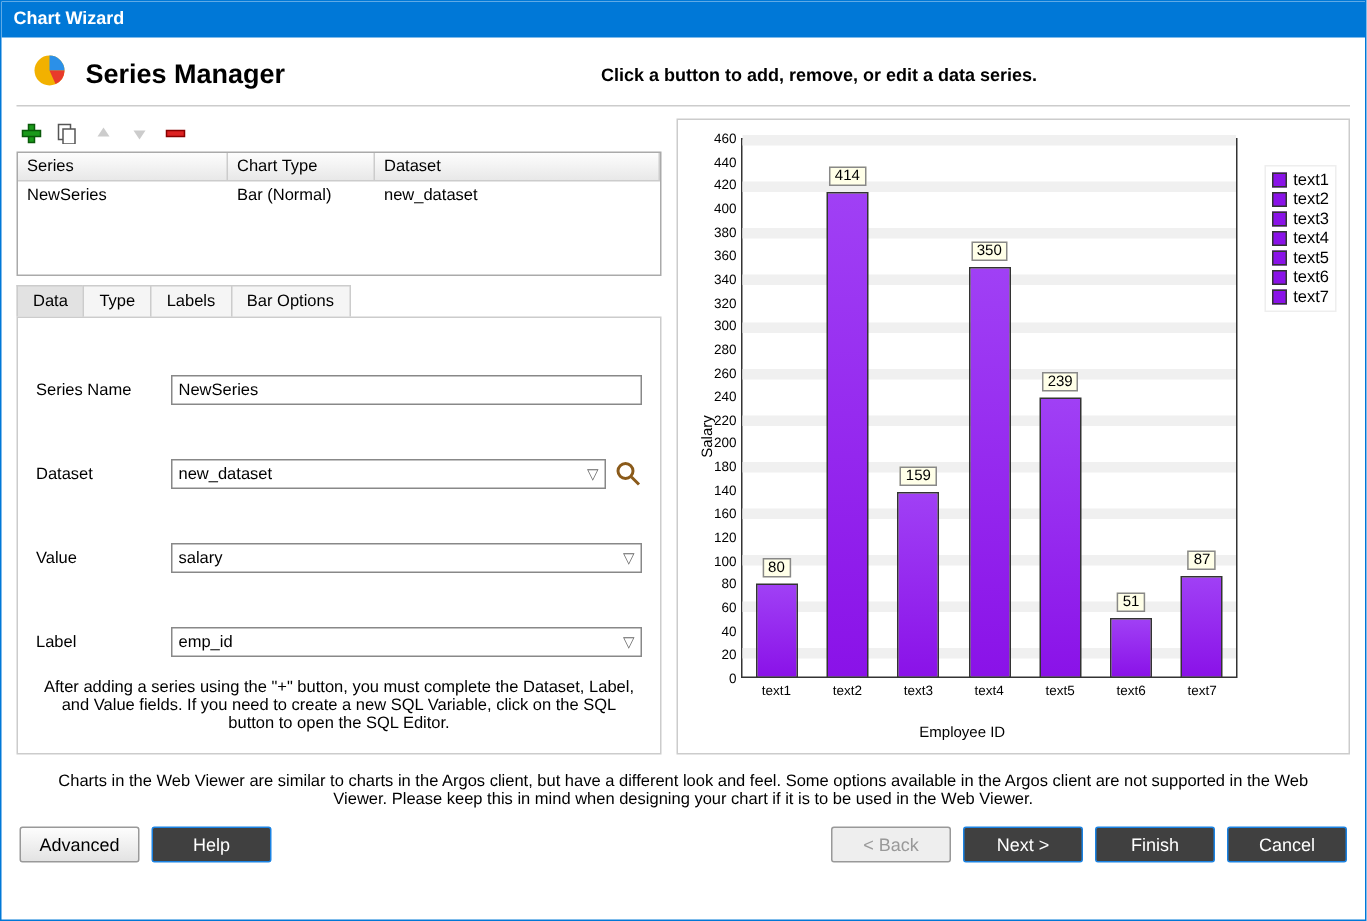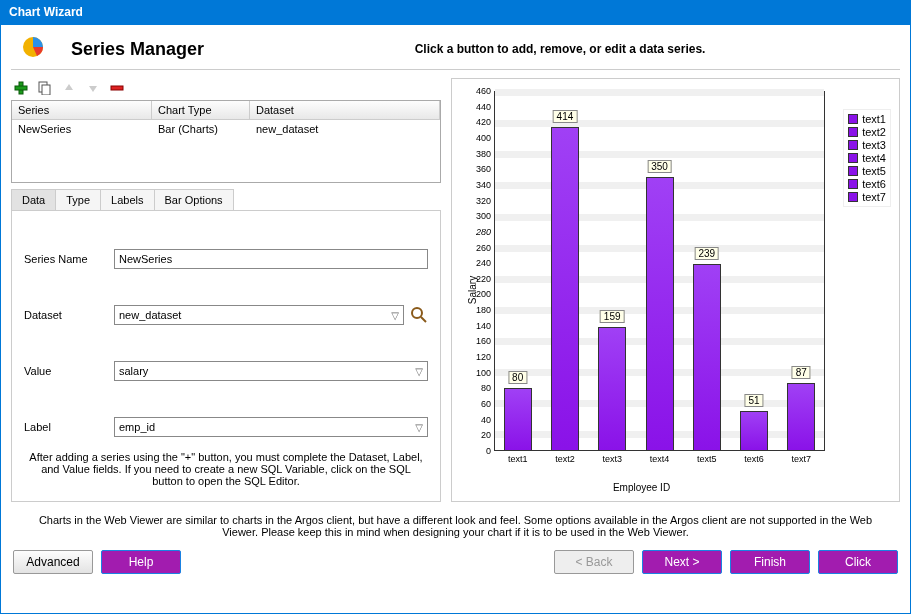--- a/index.html
+++ b/index.html
@@ -1,18 +1,18 @@
 <!DOCTYPE html>
 <html><head>
 <meta charset="utf-8">
 <style>
 * { box-sizing: border-box; margin: 0; padding: 0; font-family: Arial, sans-serif; }
 body { background: #fff; width: 911px; height: 614px; border: 1px solid #0078d7; overflow: hidden; }
 .titlebar { background: #0078d7; color: #fff; padding: 4px 8px; font-size: 12px; font-weight: bold; height: 24px; }
-.header { padding: 10px 20px 6px 20px; display: flex; align-items: center; gap: 26px; }
+.header { padding: 10px 20px 6px 20px; display: flex; align-items: center; gap: 12px; }
 .header-icon svg { width: 24px; height: 24px; }
 .header-title { font-size: 18px; font-weight: bold; }
 .header-sub { flex: 1; text-align: center; font-size: 12px; font-weight: bold; }
 .divider { border-top: 1px solid #ccc; margin: 0 10px; }
 .main { display: flex; padding: 8px 10px 6px 10px; gap: 10px; height: 438px; }
 .left { width: 430px; display: flex; flex-direction: column; }
 .right { flex: 1; border: 1px solid #ccc; padding: 6px; background: #fff; position: relative; }
 .toolbar { display: flex; gap: 8px; align-items: center; padding: 2px 0 4px 2px; height: 22px; }
 .tb-btn { width: 16px; height: 16px; display: flex; align-items: center; justify-content: center; cursor: pointer; }
 .series-grid { border: 1px solid #aaa; background: #fff; height: 144px; }
@@ -43,21 +43,21 @@
 .grid-bg { position: absolute; inset: 0; border: 1px solid #333; }
 .ytick { position: absolute; right: 100%; font-size: 9px; padding-right: 3px; transform: translateY(-50%); }
 .gline { position: absolute; left: 0; right: 0; height: 7px; background: #f0f0f0; }
 .bar { position: absolute; bottom: 0; width: 28px; background: linear-gradient(#a040f5,#8a12e8); border: 1px solid #333; }
 .bar-lbl { position: absolute; font-size: 10px; background: #ffffe8; border: 1px solid #888; padding: 0 3px; transform: translateX(-50%); }
 .xtick { position: absolute; top: 100%; font-size: 9px; transform: translateX(-50%); padding-top: 3px; }
 
 .note { font-size: 11px; text-align: center; padding: 6px 20px; }
 .footer { display: flex; padding: 6px 12px 10px 12px; gap: 8px; align-items: center; }
 .btn { border: 1px solid #999; background: linear-gradient(#fdfdfd,#e3e3e3); padding: 4px 0; font-size: 12px; width: 80px; text-align: center; border-radius: 2px; cursor: pointer; }
-.btn.primary { background: #a21caf; color: #fff; border-color: #1a82e2; }
+.btn.primary { background: #404040; color: #fff; border-color: #1a82e2; }
 .btn.disabled { color: #999; background: #eee; }
 .spacer { flex: 1; }
 </style>
 </head>
 <body>
 
 <div class="titlebar">
   <span>Chart Wizard</span>
 </div>
 
@@ -107,21 +107,21 @@
     </div>
 
     <div class="series-grid">
       <div class="sg-head">
         <div class="col-s">Series</div>
         <div class="col-c">Chart Type</div>
         <div class="col-d">Dataset</div>
       </div>
       <div class="sg-row">
         <div class="col-s">NewSeries</div>
-        <div class="col-c">Bar (Charts)</div>
+        <div class="col-c">Bar (Normal)</div>
         <div class="col-d">new_dataset</div>
       </div>
     </div>
 
     <div class="tabs">
       <div class="tab active">Data</div>
       <div class="tab">Type</div>
       <div class="tab">Labels</div>
       <div class="tab">Bar Options</div>
     </div>
@@ -185,21 +185,21 @@
           <div class="ytick" style="top: 82.6087%;">80</div>
           <div class="ytick" style="top: 78.2609%;">100</div>
           <div class="ytick" style="top: 73.913%;">120</div>
           <div class="ytick" style="top: 69.5652%;">160</div>
           <div class="ytick" style="top: 65.2174%;">140</div>
           <div class="ytick" style="top: 60.8696%;">180</div>
           <div class="ytick" style="top: 56.5217%;">200</div>
           <div class="ytick" style="top: 52.1739%;">220</div>
           <div class="ytick" style="top: 47.8261%;">240</div>
           <div class="ytick" style="top: 43.4783%;">260</div>
-          <div class="ytick" style="top: 39.1304%; font-style: italic;">280</div>
+          <div class="ytick" style="top: 39.1304%;">280</div>
           <div class="ytick" style="top: 34.7826%;">300</div>
           <div class="ytick" style="top: 30.4348%;">320</div>
           <div class="ytick" style="top: 26.087%;">340</div>
           <div class="ytick" style="top: 21.7391%;">360</div>
           <div class="ytick" style="top: 17.3913%;">380</div>
           <div class="ytick" style="top: 13.0435%;">400</div>
           <div class="ytick" style="top: 8.69565%;">420</div>
           <div class="ytick" style="top: 4.34783%;">440</div>
           <div class="ytick" style="top: 0%;">460</div>
           <div class="bar" style="left: calc(7.14286% - 14px); height: 17.3913%;"></div>
@@ -261,14 +261,14 @@
 
 <div class="note">Charts in the Web Viewer are similar to charts in the Argos client, but have a different look and feel. Some options available in the Argos client are not supported in the Web Viewer. Please keep this in mind when designing your chart if it is to be used in the Web Viewer.</div>
 
 <div class="footer">
   <div class="btn">Advanced</div>
   <div class="btn primary">Help</div>
   <div class="spacer"></div>
   <div class="btn disabled">&lt; Back</div>
   <div class="btn primary">Next &gt;</div>
   <div class="btn primary">Finish</div>
-  <div class="btn primary">Click</div>
+  <div class="btn primary">Cancel</div>
 </div>
 
 </body></html>

